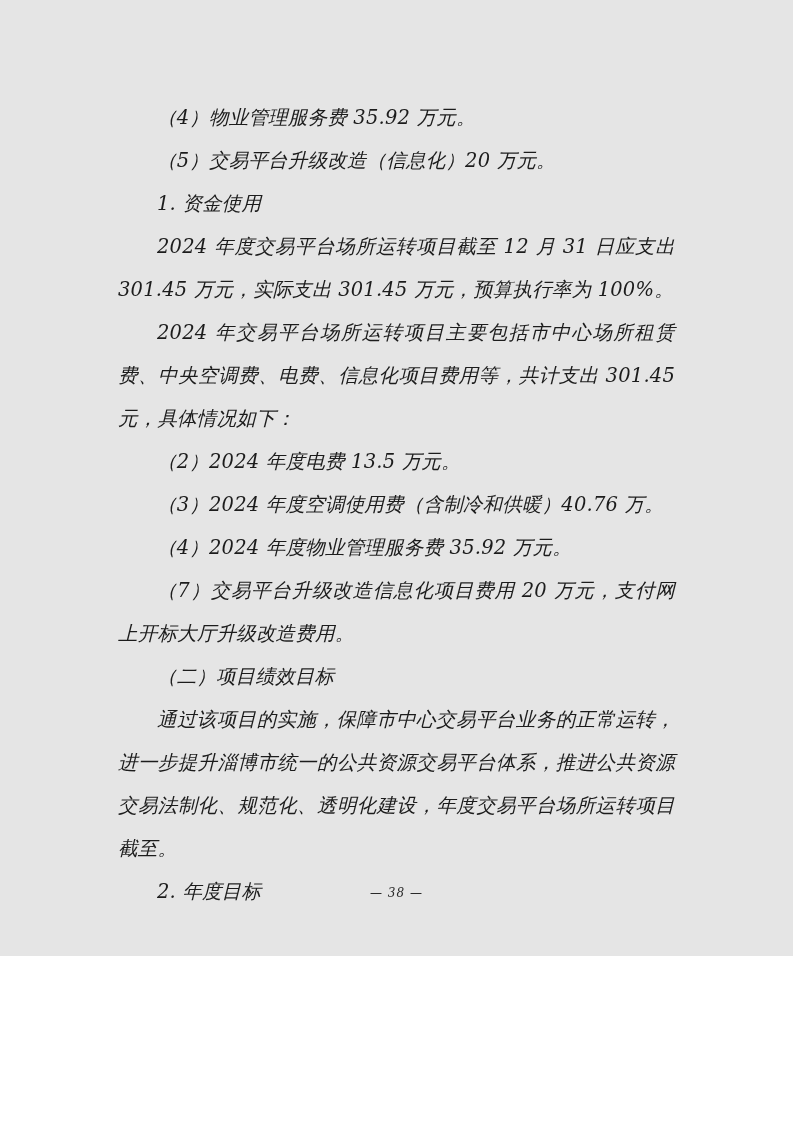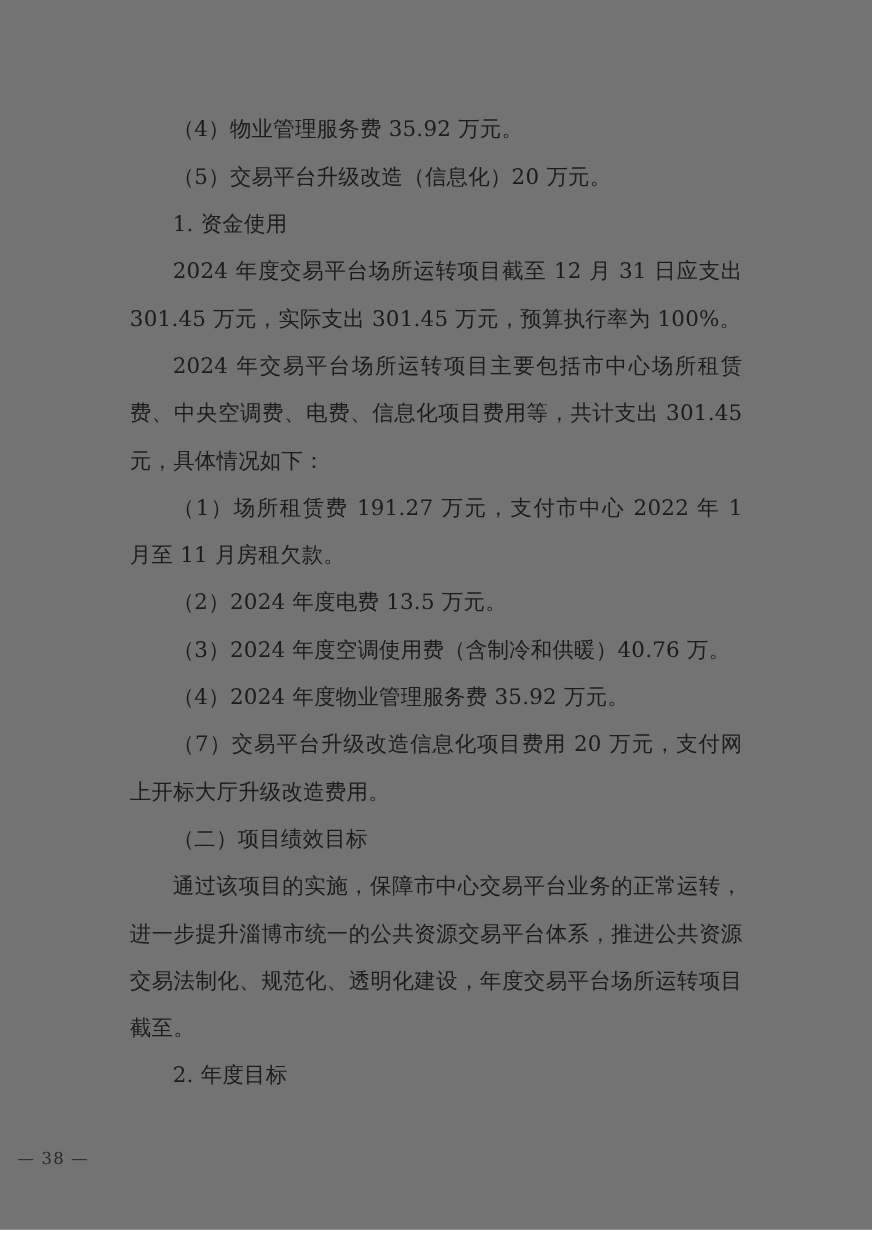--- a/index.html
+++ b/index.html
@@ -12,60 +12,60 @@
     height: 1122px;
     position: relative;
     font-family: "DejaVu Serif", "Liberation Serif", serif;
     color: #1c1c1c;
   }
   .page {
     position: absolute;
     top: 0;
     left: 0;
     width: 793px;
-    height: 1118px;
+    height: 956px;
     box-sizing: border-box;
     padding: 96px 118px 60px 118px;
-    background: #737373;
+    background: #e5e5e5;
+    font-style: italic;
   }
   .body-text {
     font-size: 19.5px;
     line-height: 43px;
     text-align: justify;
     text-justify: inter-ideograph;
     letter-spacing: 0.2px;
   }
   p.para {
     margin: 0;
     text-indent: 2em;
     white-space: normal;
   }
   .footer {
     position: absolute;
-    left: 16px;
+    left: 0;
     right: 0;
     bottom: 56px;
-    text-align: left;
-    font-size: 15px;
+    text-align: center;
+    font-size: 12px;
     font-family: "DejaVu Serif", "Liberation Serif", serif;
     color: #2a2a2a;
     letter-spacing: 1px;
   }
 </style>
 </head>
 <body>
 
 <div class="page">
   <div class="body-text">
     <p class="para">（4）物业管理服务费 35.92 万元。</p>
     <p class="para">（5）交易平台升级改造（信息化）20 万元。</p>
     <p class="para">1. 资金使用</p>
     <p class="para">2024 年度交易平台场所运转项目截至 12 月 31 日应支出 301.45 万元，实际支出 301.45 万元，预算执行率为 100%。</p>
     <p class="para">2024 年交易平台场所运转项目主要包括市中心场所租赁费、中央空调费、电费、信息化项目费用等，共计支出 301.45 元，具体情况如下：</p>
-    <p class="para">（1）场所租赁费 191.27 万元，支付市中心 2022 年 1 月至 11 月房租欠款。</p>
     <p class="para">（2）2024 年度电费 13.5 万元。</p>
     <p class="para">（3）2024 年度空调使用费（含制冷和供暖）40.76 万。</p>
     <p class="para">（4）2024 年度物业管理服务费 35.92 万元。</p>
     <p class="para">（7）交易平台升级改造信息化项目费用 20 万元，支付网上开标大厅升级改造费用。</p>
     <p class="para">（二）项目绩效目标</p>
     <p class="para">通过该项目的实施，保障市中心交易平台业务的正常运转，进一步提升淄博市统一的公共资源交易平台体系，推进公共资源交易法制化、规范化、透明化建设，年度交易平台场所运转项目截至。</p>
     <p class="para">2. 年度目标</p>
   </div>
   <div class="footer">— 38 —</div>
 </div>

